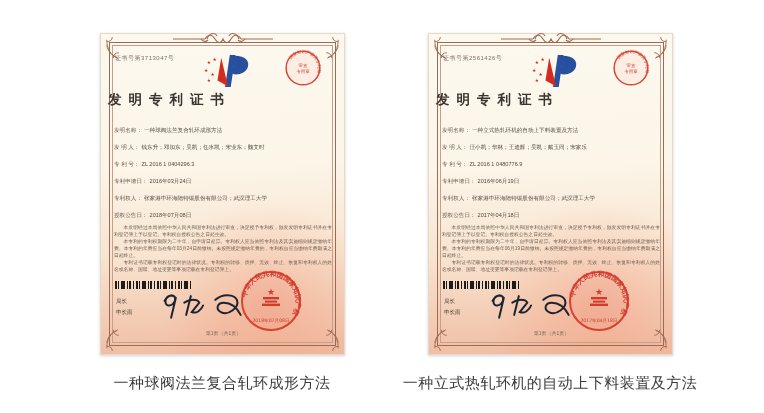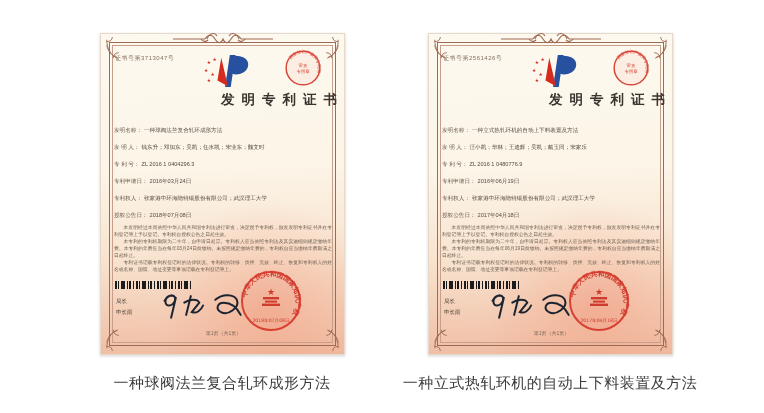--- a/index.html
+++ b/index.html
@@ -11,21 +11,21 @@
          background:
            radial-gradient(circle at 69% 86%, rgba(243,150,118,.42), rgba(243,150,118,0) 34%),
            linear-gradient(178deg,#fdf9ef 0%,#fcf5e8 42%,#f8e4d0 68%,#f2c6ae 92%,#eebba1 100%);
          box-shadow:0 1px 3px rgba(0,0,0,.18);}
   .frame{position:absolute;inset:8px;border:1px solid #9c6a55;}
   .frame::after{content:"";position:absolute;inset:2px;border:1px solid #c79e8a;}
   .s5{transform:scale(.5);transform-origin:0 0;}
   .certno{position:absolute;left:14px;top:20px;width:300px;font-size:12px;letter-spacing:1px;color:#81705f;}
   .logo{position:absolute;left:100px;top:19px;width:50px;height:36px;}
   .miniseal{position:absolute;left:182px;top:14px;width:40px;height:40px;opacity:.92;}
-  .title{position:absolute;left:0;top:57px;width:100%;margin:0;text-align:right;
+  .title{position:absolute;left:0;top:57px;width:100%;margin:0;text-align:left;
          font-family:"DejaVu Serif","Liberation Serif",serif;font-size:13.5px;font-weight:bold;
          color:#3a332e;letter-spacing:7px;text-indent:7px;}
   .fields{position:absolute;left:13px;top:92px;width:440px;font-size:11.2px;color:#5d5145;}
   .f-row{height:34px;white-space:nowrap;}
   .fl{color:#6a5b4d;margin-right:4px;}
   .fv{color:#554a3f;}
   .bodytext{position:absolute;left:13px;top:190px;width:436px;font-size:9.6px;line-height:1.45;
             color:#6d5e50;text-align:justify;}
   .bodytext p{margin:0;text-indent:19px;}
   .barcode{position:absolute;left:14px;top:247px;width:76px;height:8px;

